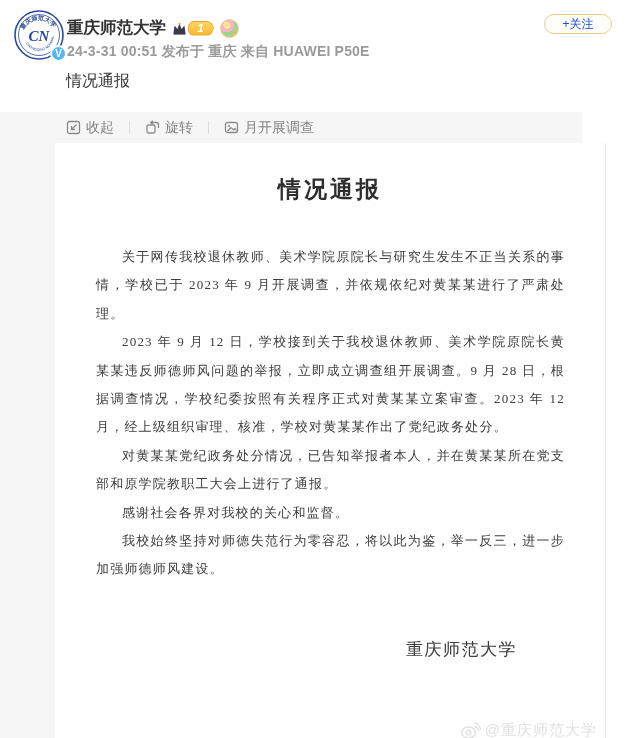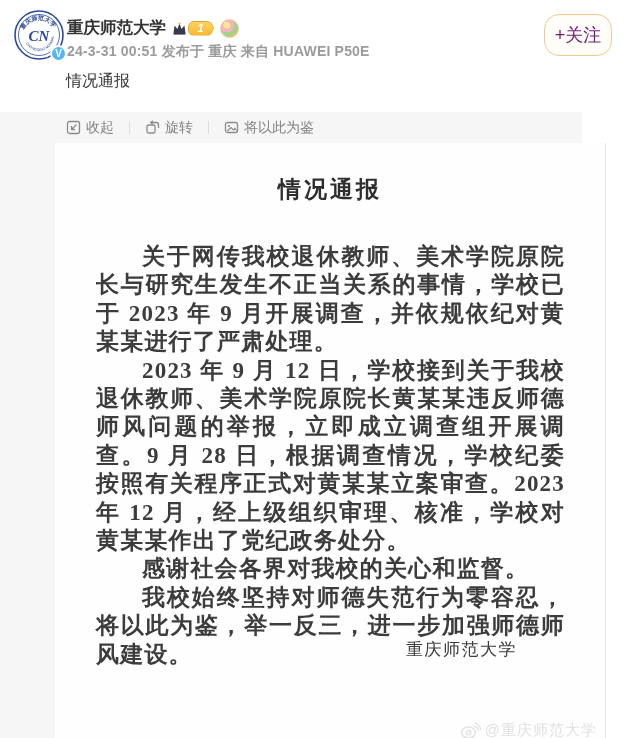--- a/index.html
+++ b/index.html
@@ -27,44 +27,44 @@
     border-radius:8px 10px 10px 8px; color:#ffffff; font-size:11px; font-weight:bold; font-style:italic;
     clip-path:polygon(0 0, 88% 0, 100% 50%, 88% 100%, 0 100%);
   }
   .deco-badge {
     width:19px; height:19px; border-radius:50%;
     background:radial-gradient(circle at 35% 30%, #ffe792 0 22%, #f8b2c4 22% 45%, #9fd48e 45% 68%, #e9bb55 68% 100%);
     border:1px solid #e7cf9a;
   }
   .meta-row { position:absolute; left:67px; top:43px; font-size:14px; color:#9b9b9b; letter-spacing:0.2px;font-weight:bold; }
   .follow-btn {
-    position:absolute; right:17px; top:14px; width:68px; height:42px;
+    position:absolute; right:17px; top:14px; width:68px; height:20px;
     background:#fffdf8; border:1px solid #f0c98e; border-radius:15px;
-    color:#701a75; font-size:18px; font-family:inherit; cursor:pointer; line-height:1;
+    color:#1d4ed8; font-size:12px; font-family:inherit; cursor:pointer; line-height:1;
   }
   .post-text { position:absolute; left:66px; top:71px; font-size:16px; color:#333333; }
   
   .media-section { position:absolute; top:96px; left:0; width:582px; height:642px; background:#f6f6f7;margin-top:16px; }
   .toolbar { position:absolute; top:0; left:0; width:629px; height:31px; display:flex; align-items:center; padding-left:66px; }
   .tool { display:flex; align-items:center; gap:5px; color:#828282; font-size:14px; cursor:pointer; }
   .tool svg { display:block; }
   .sep { width:1px; height:13px; background:#dcdcdc; margin:0 15px; }
   
   .doc {
     position:absolute; left:55px; top:31px; width:550px; height:603px; background:#fefefe;
     box-shadow:1px 0 0 #e6e6e7; cursor:zoom-in;
     font-family:"Liberation Serif","DejaVu Serif",serif; color:#3c3c3c;
   }
   .doc-title {
     position:absolute; top:31px; left:0; width:100%; text-align:center;
     font-size:23px; font-weight:bold; letter-spacing:3px; color:#2e2e2e;
   }
   .doc-body {
     position:absolute; top:100px; left:41px; width:469px;
-    font-size:23px; line-height:28.4px; letter-spacing:1.2px; text-align:justify;font-weight:bold;
+    font-size:13px; line-height:28.4px; letter-spacing:1.2px; text-align:justify;
   }
   .doc-body p { text-indent:2em; margin:0; }
   .doc-sign { position:absolute; top:492px; right:88px; text-align:center; font-size:17px; line-height:29px; letter-spacing:1.5px; }
   .watermark {
     position:absolute; right:8px; bottom:6px; display:flex; align-items:center; gap:4px;
     color:#e1e1e1; font-size:15px; letter-spacing:1px;
     font-family:"Liberation Sans","DejaVu Sans",sans-serif;
     text-align:center;
   }
   .watermark svg { display:block; }
@@ -134,30 +134,31 @@
         </svg>
         <span>旋转</span>
       </span>
       <span class="sep"></span>
       <span class="tool">
         <svg width="15" height="15" viewBox="0 0 15 15">
           <rect x="1.5" y="2.5" width="12" height="10" rx="2" fill="none" stroke="#8a8a8a" stroke-width="1.3"></rect>
           <circle cx="5" cy="6" r="1.1" fill="#8a8a8a"></circle>
           <path d="M3.5 11 L7 7.5 L9.5 10 L11 8.5 L12.5 10.5" fill="none" stroke="#8a8a8a" stroke-width="1.2"></path>
         </svg>
-        <span>将以此为鉴</span>
+        <span>月开展调查</span>
       </span>
     </div>
 
     <div class="doc">
       <div class="doc-title">情况通报</div>
 
       <div class="doc-body">
         <p>关于网传我校退休教师、美术学院原院长与研究生发生不正当关系的事情，学校已于 2023 年 9 月开展调查，并依规依纪对黄某某进行了严肃处理。</p>
         <p>2023 年 9 月 12 日，学校接到关于我校退休教师、美术学院原院长黄某某违反师德师风问题的举报，立即成立调查组开展调查。9 月 28 日，根据调查情况，学校纪委按照有关程序正式对黄某某立案审查。2023 年 12 月，经上级组织审理、核准，学校对黄某某作出了党纪政务处分。</p>
+        <p>对黄某某党纪政务处分情况，已告知举报者本人，并在黄某某所在党支部和原学院教职工大会上进行了通报。</p>
         <p>感谢社会各界对我校的关心和监督。</p>
         <p>我校始终坚持对师德失范行为零容忍，将以此为鉴，举一反三，进一步加强师德师风建设。</p>
       </div>
 
       <div class="doc-sign">
         <div>重庆师范大学</div>
       </div>
 
       <div class="watermark">
         <svg width="21" height="17" viewBox="0 0 21 17">

